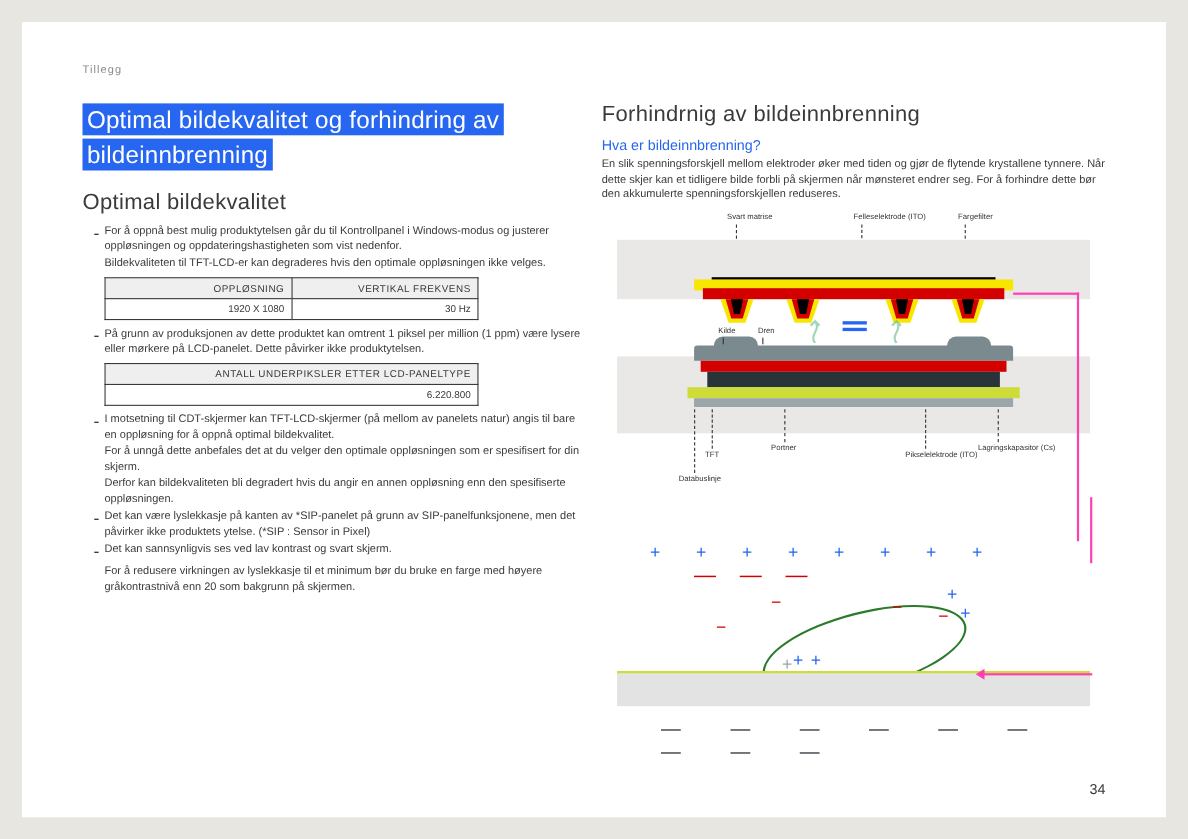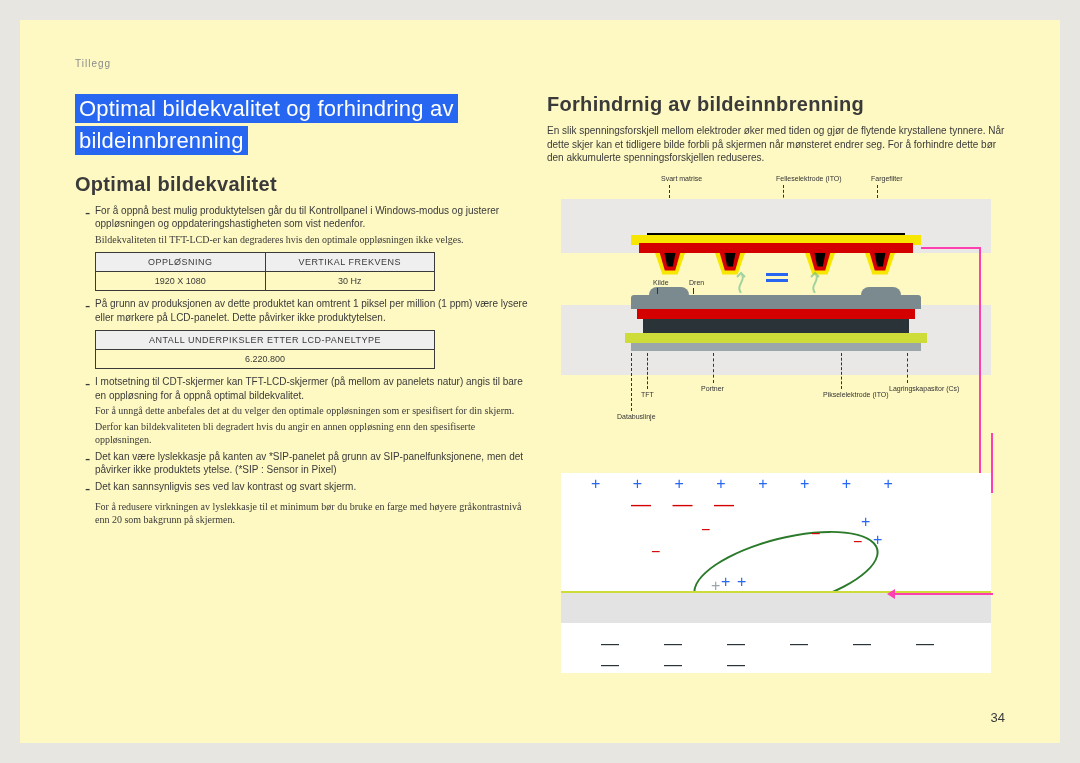--- a/index.html
+++ b/index.html
@@ -5,21 +5,21 @@
   * { box-sizing: border-box; margin: 0; padding: 0; }
   body {
     background: #e8e6e1;
     width: 1080px;
     height: 763px;
     font-family: Arial, Helvetica, sans-serif;
     color: #3a3a3a;
     padding: 20px;
   }
   .page {
-    background: #fef9c3;
+    background: #ffffff;
     width: 100%;
     height: 100%;
     padding: 38px 55px 28px 55px;
     position: relative;
   }
   .header-label {
     font-size: 10px;
     color: #8a8a8a;
     letter-spacing: 1px;
     margin-bottom: 24px;
@@ -36,21 +36,21 @@
     font-size: 22px;
     font-weight: 400;
     line-height: 1.45;
     padding: 2px 4px;
     letter-spacing: .2px;
     -webkit-box-decoration-break: clone;
     box-decoration-break: clone;
   }
   h2.section {
     font-size: 20px;
-    font-weight: 700;
+    font-weight: 400;
     color: #3a3a3a;
     margin: 16px 0 8px 0;
     letter-spacing: .3px;
   }
   h3.sub {
     font-size: 13px;
     font-weight: 400;
     color: #2666f0;
     margin: 6px 0 4px 0;
   }
@@ -65,32 +65,31 @@
   }
   .bullet .dash {
     width: 10px;
     flex-shrink: 0;
   }
   .bullet .bullet-text { flex: 1; }
   .para-in {
     margin: 2px 0 2px 20px;
     font-size: 10px;
     line-height: 1.35;
-    font-family: Liberation Serif, serif;
   }
   table.spec {
     border-collapse: collapse;
     margin: 6px 0 6px 20px;
     width: 340px;
   }
   table.spec th, table.spec td {
     border: 1px solid #3a3a3a;
     font-size: 9px;
     padding: 4px 6px;
-    text-align: center;
+    text-align: right;
   }
   table.spec th {
     background: #efefef;
     font-weight: 400;
     letter-spacing: .5px;
   }
   .page-num {
     position: absolute;
     bottom: 18px;
     right: 55px;
@@ -225,20 +224,21 @@
 
       <div class="bullet">
         <div class="dash">-</div>
         <div class="bullet-text">Det kan sannsynligvis ses ved lav kontrast og svart skjerm.</div>
       </div>
       <div class="para-in">For å redusere virkningen av lyslekkasje til et minimum bør du bruke en farge med høyere gråkontrastnivå enn 20 som bakgrunn på skjermen.</div>
     </div>
 
     <div class="col" style="position:relative">
       <h2 class="section" style="margin-top:0">Forhindrnig av bildeinnbrenning</h2>
+      <h3 class="sub">Hva er bildeinnbrenning?</h3>
       <div class="body-text">En slik spenningsforskjell mellom elektroder øker med tiden og gjør de flytende krystallene tynnere. Når dette skjer kan et tidligere bilde forbli på skjermen når mønsteret endrer seg. For å forhindre dette bør den akkumulerte spenningsforskjellen reduseres.</div>
 
       <div class="diagram-wrap">
         <div class="diagram">
 
           <div class="lab" style="left:100px; top:0">Svart matrise</div>
           <div class="dash-v" style="left:108px; top:10px; height:48px"></div>
           <div class="lab" style="left:215px; top:0">Felleselektrode (ITO)</div>
           <div class="dash-v" style="left:222px; top:10px; height:56px"></div>
           <div class="lab" style="left:310px; top:0">Fargefilter</div>

